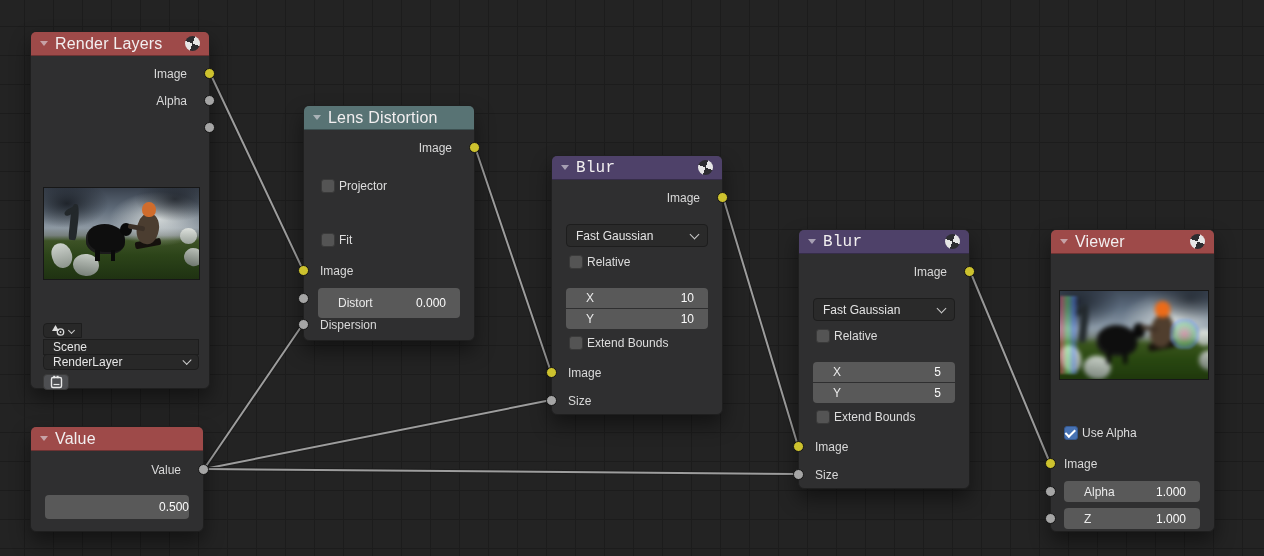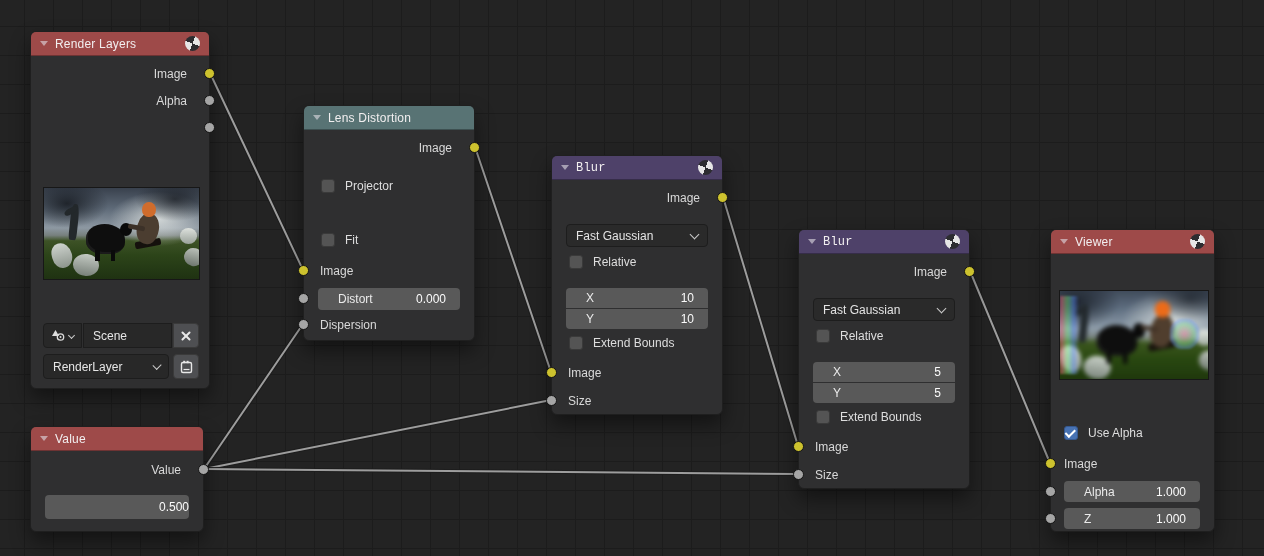--- a/index.html
+++ b/index.html
@@ -20,21 +20,21 @@
     box-shadow:0 10px 20px rgba(0,0,0,.45);
     box-sizing:border-box;
   }
   .node-header{
     height:23px;display:flex;align-items:center;gap:7px;padding:0 9px;
     border-radius:5px 5px 0 0;border-bottom:1px solid rgba(0,0,0,.3);
   }
   .hdr-red{background:#9e4a49;}
   .hdr-teal{background:#587374;}
   .hdr-purple{background:#4e4169;font-family:Liberation Mono, monospace;}
-  .node-title{color:#f2eff0;font-size:12px;letter-spacing:.2px;}
+  .node-title{color:#f2eff0;font-size:16px;letter-spacing:.2px;}
   .tri{width:0;height:0;border-left:4px solid transparent;border-right:4px solid transparent;border-top:5px solid rgba(225,222,228,.6);}
   .sphere{
     margin-left:auto;width:15px;height:15px;border-radius:50%;
     background:conic-gradient(from 20deg,#e6e6e6 0 90deg,#2c2c30 90deg 180deg,#e6e6e6 180deg 270deg,#2c2c30 270deg 360deg);
   }
   .row{position:absolute;left:0;right:0;height:22px;line-height:22px;padding:0 22px 0 16px;box-sizing:border-box;color:#d9d9d9;}
   .row.out{text-align:right;}
   .socket{position:absolute;width:11px;height:11px;border-radius:50%;border:1.5px solid #141414;box-sizing:border-box;z-index:3;}
   .socket.yellow{background:#cdc22e;}
   .socket.gray{background:#a5a5a5;}
@@ -51,22 +51,22 @@
   .menu{
     position:absolute;background:#2a2a2a;border:1px solid #1d1d1d;border-radius:4px;
     display:flex;align-items:center;padding:0 9px;box-sizing:border-box;color:#e4e4e4;
   }
   .chev{width:6px;height:6px;border-right:1.6px solid #cbcbcb;border-bottom:1.6px solid #cbcbcb;transform:rotate(45deg);margin-left:auto;margin-top:-3px;}
   .chev.sm{width:4px;height:4px;margin:0 0 0 3px;}
   .cbrow{position:absolute;left:0;right:0;height:22px;display:flex;align-items:center;}
   .checkbox{width:14px;height:14px;border-radius:3px;background:#545454;border:1px solid #3a3a3a;box-sizing:border-box;flex:0 0 auto;display:flex;align-items:center;justify-content:center;}
   .checkbox.checked{background:#4772b3;border-color:#35588f;}
   .check{width:8px;height:4px;border-left:2px solid #fff;border-bottom:2px solid #fff;transform:rotate(-45deg) translate(0,-1px);}
-  .cbl{margin-left:10px;color:#dedede;}
-  .hrow{position:absolute;display:flex;gap:1px;}
+  .cbl{margin-left:4px;color:#dedede;}
+  .hrow{position:absolute;display:flex;gap:1px;flex-direction:column;}
   .seg{display:flex;align-items:center;justify-content:center;box-sizing:border-box;}
   .seg.dark{background:#282828;border:1px solid #1d1d1d;}
   .seg.gray{background:#4e4f52;border:1px solid #3a3a3a;}
   .seg.first{border-radius:4px 0 0 4px;}
   .seg.last{border-radius:0 4px 4px 0;}
   .seg.alone{border-radius:4px;}
   .seg .txt{padding-left:9px;width:100%;box-sizing:border-box;color:#e6e6e6;}
   .xicon{position:relative;width:10px;height:10px;}
   .xicon::before,.xicon::after{content:"";position:absolute;left:4px;top:-1px;width:2px;height:12px;background:#e8e8e8;border-radius:1px;}
   .xicon::before{transform:rotate(45deg);}
@@ -209,21 +209,21 @@
       <span class="cbl">Projector</span>
     </div>
     <div class="cbrow" style="top:123px;padding-left:17px;">
       <span class="checkbox"></span>
       <span class="cbl">Fit</span>
     </div>
 
     <div class="row" style="top:154px;">Image</div>
     <span class="socket yellow" style="top:159px;left:-6px;"></span>
 
-    <div class="num" style="left:14px;right:14px;top:182px;height:22px;">
+    <div class="num" style="left:14px;right:14px;top:182px;height:30px;">
       <span class="lbl">Distort</span>
       <span class="val">0.000</span>
     </div>
     <span class="socket gray" style="top:187px;left:-6px;"></span>
 
     <div class="row" style="top:208px;">Dispersion</div>
     <span class="socket gray" style="top:213px;left:-6px;"></span>
   </div>
 
   <div class="node" style="left:551px;top:155px;width:172px;height:260px;">

